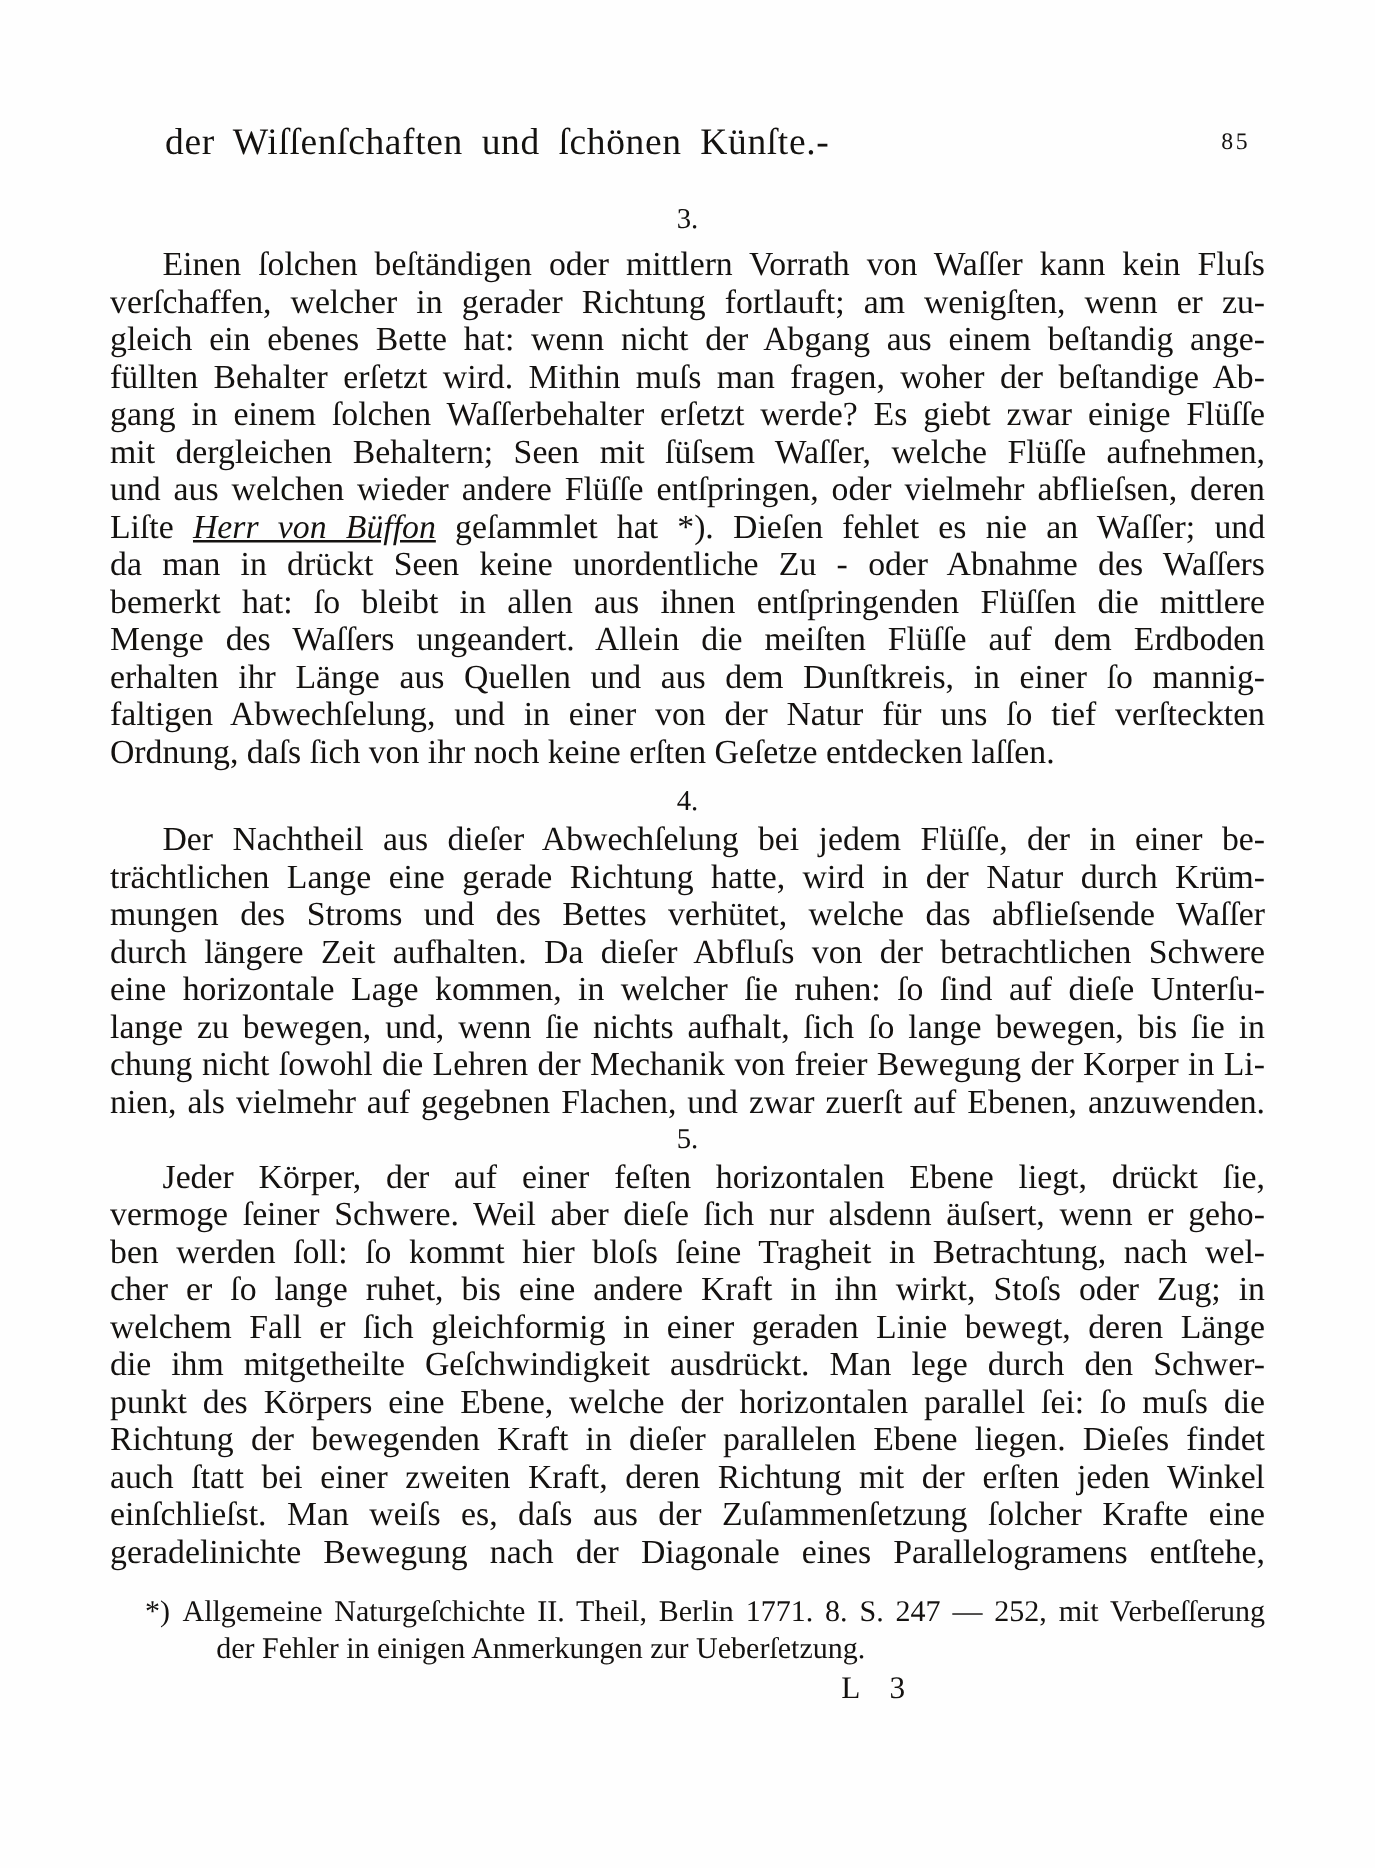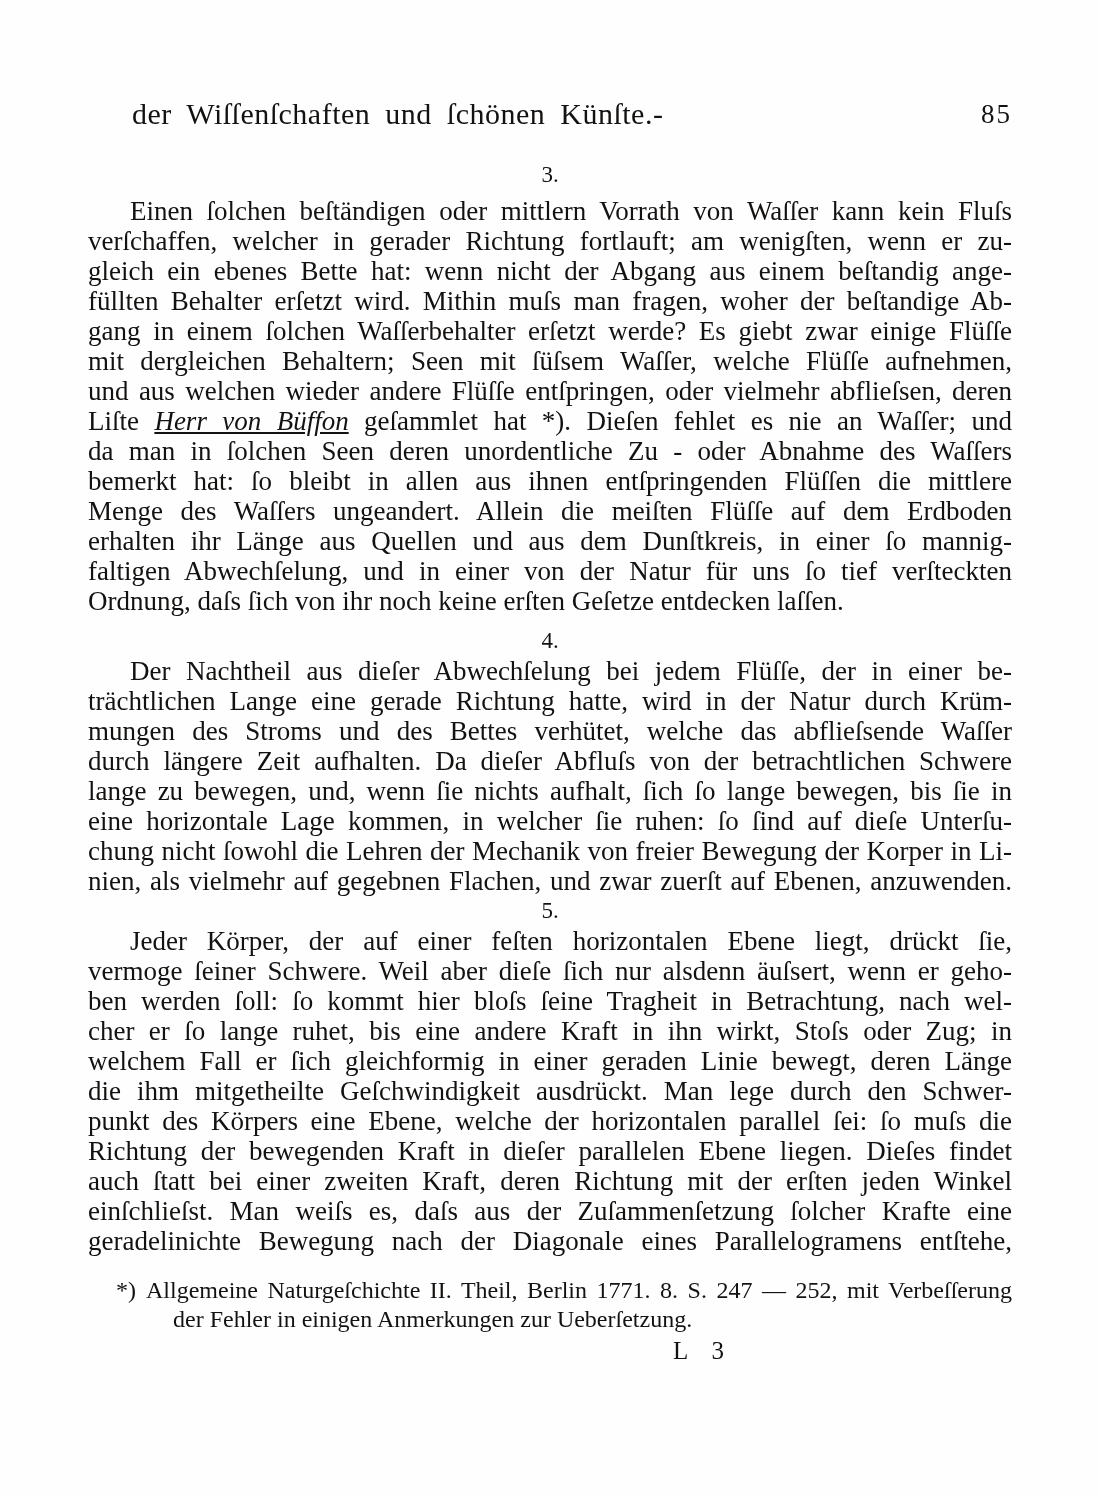--- a/index.html
+++ b/index.html
@@ -19,22 +19,22 @@
     height: 40px;
     line-height: 40px;
     text-align: left;
     font-size: 30px;
     letter-spacing: 0.5px;
     word-spacing: 7px;
   }
   .header-title { display: inline-block; margin-left: 44px; }
   .page-number {
     position: absolute;
-    right: 0; top: 0;
-    font-size: 27px;
+    right: 12px; top: 0;
+    font-size: 19px;
     line-height: 40px;
     letter-spacing: 2px;
   }
   .sec-heading {
     height: 30px;
     line-height: 30px;
     text-align: center;
     font-size: 23px;
   }
   .sec-heading.s3 { margin-top: 26px; }
@@ -91,36 +91,36 @@
   <div class="sec-heading s3">3.</div>
   <div class="lines s3">
       <div class="line">Einen ſolchen beſtändigen oder mittlern Vorrath von Waſſer kann kein Fluſs</div>
       <div class="line">verſchaffen, welcher in gerader Richtung fortlauft; am wenigſten, wenn er zu-</div>
       <div class="line">gleich ein ebenes Bette hat: wenn nicht der Abgang aus einem beſtandig ange-</div>
       <div class="line">füllten Behalter erſetzt wird. Mithin muſs man fragen, woher der beſtandige Ab-</div>
       <div class="line">gang in einem ſolchen Waſſerbehalter erſetzt werde? Es giebt zwar einige Flüſſe</div>
       <div class="line">mit dergleichen Behaltern; Seen mit ſüſsem Waſſer, welche Flüſſe aufnehmen,</div>
       <div class="line">und aus welchen wieder andere Flüſſe entſpringen, oder vielmehr abflieſsen, deren</div>
       <div class="line"><span>Liſte </span><i>Herr von Büffon</i><span> geſammlet hat *). Dieſen fehlet es nie an Waſſer; und</span></div>
-      <div class="line">da man in ſolchen Seen deren unordentliche Zu - oder Abnahme des Waſſers</div>
+      <div class="line">da man in drückt Seen keine unordentliche Zu - oder Abnahme des Waſſers</div>
       <div class="line">bemerkt hat: ſo bleibt in allen aus ihnen entſpringenden Flüſſen die mittlere</div>
       <div class="line">Menge des Waſſers ungeandert. Allein die meiſten Flüſſe auf dem Erdboden</div>
       <div class="line">erhalten ihr Länge aus Quellen und aus dem Dunſtkreis, in einer ſo mannig-</div>
       <div class="line">faltigen Abwechſelung, und in einer von der Natur für uns ſo tief verſteckten</div>
       <div class="line noj">Ordnung, daſs ſich von ihr noch keine erſten Geſetze entdecken laſſen.</div>
     </div>
 
   <div class="sec-heading s4">4.</div>
   <div class="lines s4">
       <div class="line">Der Nachtheil aus dieſer Abwechſelung bei jedem Flüſſe, der in einer be-</div>
       <div class="line">trächtlichen Lange eine gerade Richtung hatte, wird in der Natur durch Krüm-</div>
       <div class="line">mungen des Stroms und des Bettes verhütet, welche das abflieſsende Waſſer</div>
       <div class="line">durch längere Zeit aufhalten. Da dieſer Abfluſs von der betrachtlichen Schwere</div>
+      <div class="line">eine horizontale Lage kommen, in welcher ſie ruhen: ſo ſind auf dieſe Unterſu-</div>
       <div class="line">lange zu bewegen, und, wenn ſie nichts aufhalt, ſich ſo lange bewegen, bis ſie in</div>
-      <div class="line">eine horizontale Lage kommen, in welcher ſie ruhen: ſo ſind auf dieſe Unterſu-</div>
       <div class="line">chung nicht ſowohl die Lehren der Mechanik von freier Bewegung der Korper in Li-</div>
       <div class="line">nien, als vielmehr auf gegebnen Flachen, und zwar zuerſt auf Ebenen, anzuwenden.</div>
     </div>
 
   <div class="sec-heading s5">5.</div>
   <div class="lines s5">
       <div class="line">Jeder Körper, der auf einer feſten horizontalen Ebene liegt, drückt ſie,</div>
       <div class="line">vermoge ſeiner Schwere. Weil aber dieſe ſich nur alsdenn äuſsert, wenn er geho-</div>
       <div class="line">ben werden ſoll: ſo kommt hier bloſs ſeine Tragheit in Betrachtung, nach wel-</div>
       <div class="line">cher er ſo lange ruhet, bis eine andere Kraft in ihn wirkt, Stoſs oder Zug; in</div>

